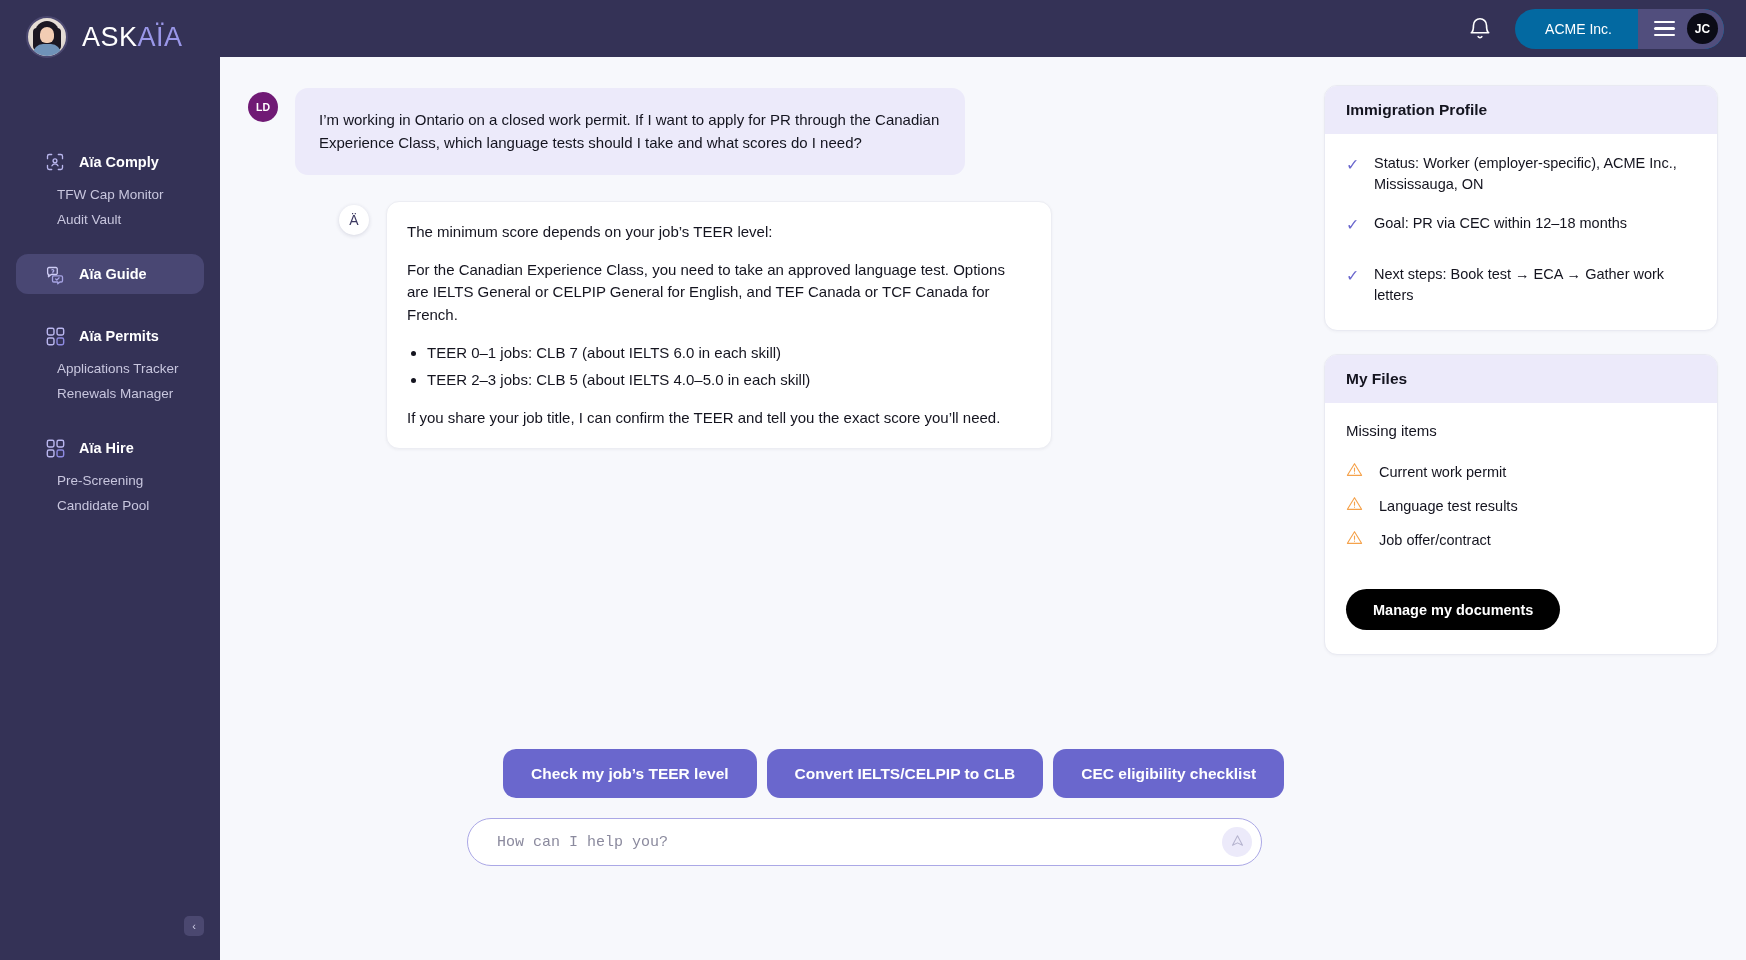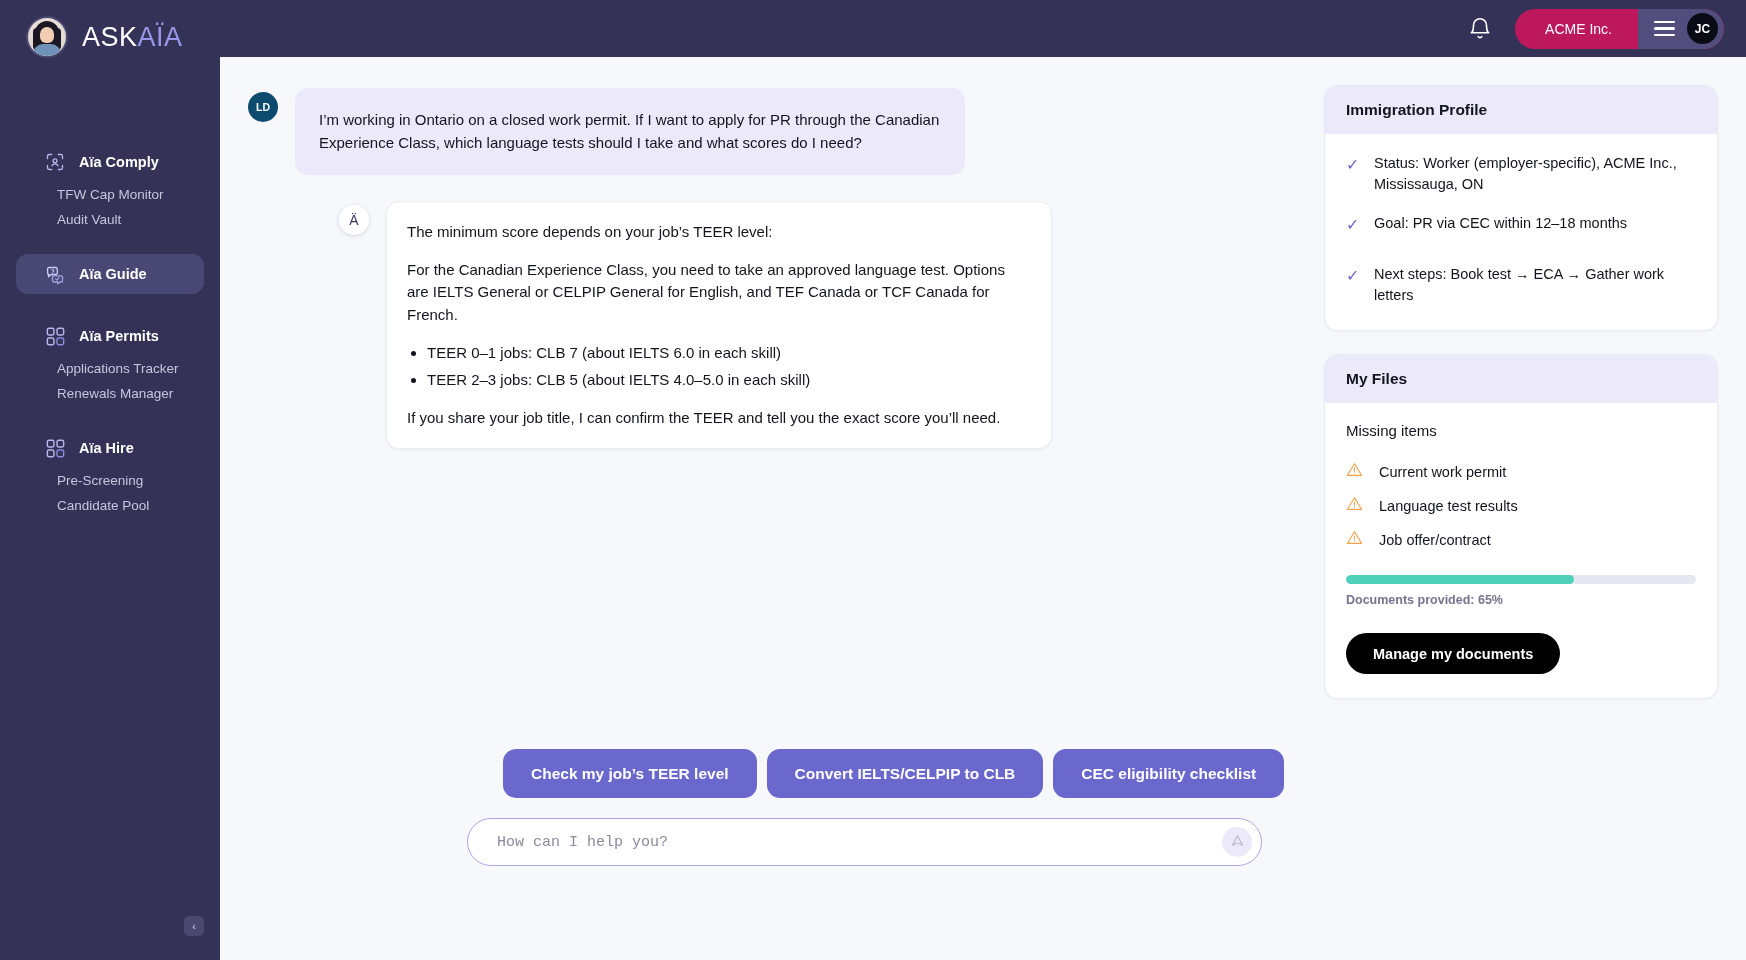--- a/index.html
+++ b/index.html
@@ -73,21 +73,21 @@
 
   
   .header {
     position: absolute; left: 220px; top: 0; width: 1526px; height: 57px;
     background: #343256; display: flex; align-items: center;
     justify-content: flex-end; padding-right: 22px; gap: 22px;
   }
   .bell { width: 26px; height: 26px; cursor: pointer; }
   .org-pill {
     display: flex; align-items: center; height: 40px;
-    background: #be185d; border-radius: 20px; overflow: hidden;
+    background: #0369a1; border-radius: 20px; overflow: hidden;
   }
   .org-name {
     color: #ffffff; font-size: 14px; padding: 0 26px 0 30px;
   }
   .org-right {
     display: flex; align-items: center; gap: 12px;
     background: #514e7d; height: 40px; padding: 0 6px 0 16px;
     border-radius: 0 20px 20px 0;
   }
   .burger { display: flex; flex-direction: column; gap: 4px; cursor: pointer; }
@@ -104,21 +104,21 @@
     width: 1526px; height: 903px;
     background: #f7f8fc; display: flex;
   }
   .chat-col { width: 1084px; position: relative; flex: 0 0 1084px; }
   .side-col { flex: 1; padding: 28px 28px 0 20px; }
 
   
   .msg-user { display: flex; gap: 17px; padding: 31px 0 0 28px; }
   .av-user {
     width: 30px; height: 30px; border-radius: 50%; flex: 0 0 30px;
-    background: #0c4a6e; color: #fff; font-size: 10.5px; font-weight: bold;
+    background: #701a75; color: #fff; font-size: 10.5px; font-weight: bold;
     display: flex; align-items: center; justify-content: center; margin-top: 4px;
   }
   .bubble-user {
     background: #eceafa; border-radius: 13px;
     padding: 20px 24px; max-width: 670px;
     font-size: 15px; line-height: 1.56; color: #14141f;
   }
   .msg-bot { display: flex; gap: 17px; padding: 26px 0 0 119px; }
   .av-bot {
     width: 30px; height: 30px; border-radius: 50%; flex: 0 0 30px;
@@ -408,26 +408,20 @@
             <span class="warn">
               <svg width="17" height="17" viewBox="0 0 24 24" fill="none" stroke="#f5a24b" stroke-width="1.6" stroke-linecap="round" stroke-linejoin="round">
                 <path d="M12 3.8 22 20.2H2z"></path>
                   <path d="M12 10v4.4"></path>
                   <path d="M12 17.2h.01"></path>
               </svg>
             </span>
             <span class="file-txt">Job offer/contract</span>
           </div>
 
-          <div class="progress-wrap">
-            <div class="progress-track">
-              <div class="progress-fill" id="progress-fill" style="width: 65%;"></div>
-            </div>
-            <div class="progress-label">Documents provided: 65%</div>
-          </div>
 
           <button class="manage-btn">Manage my documents</button>
         </div>
       </div>
 
     </aside>
   </div>
 </div>
 
 </body></html>

